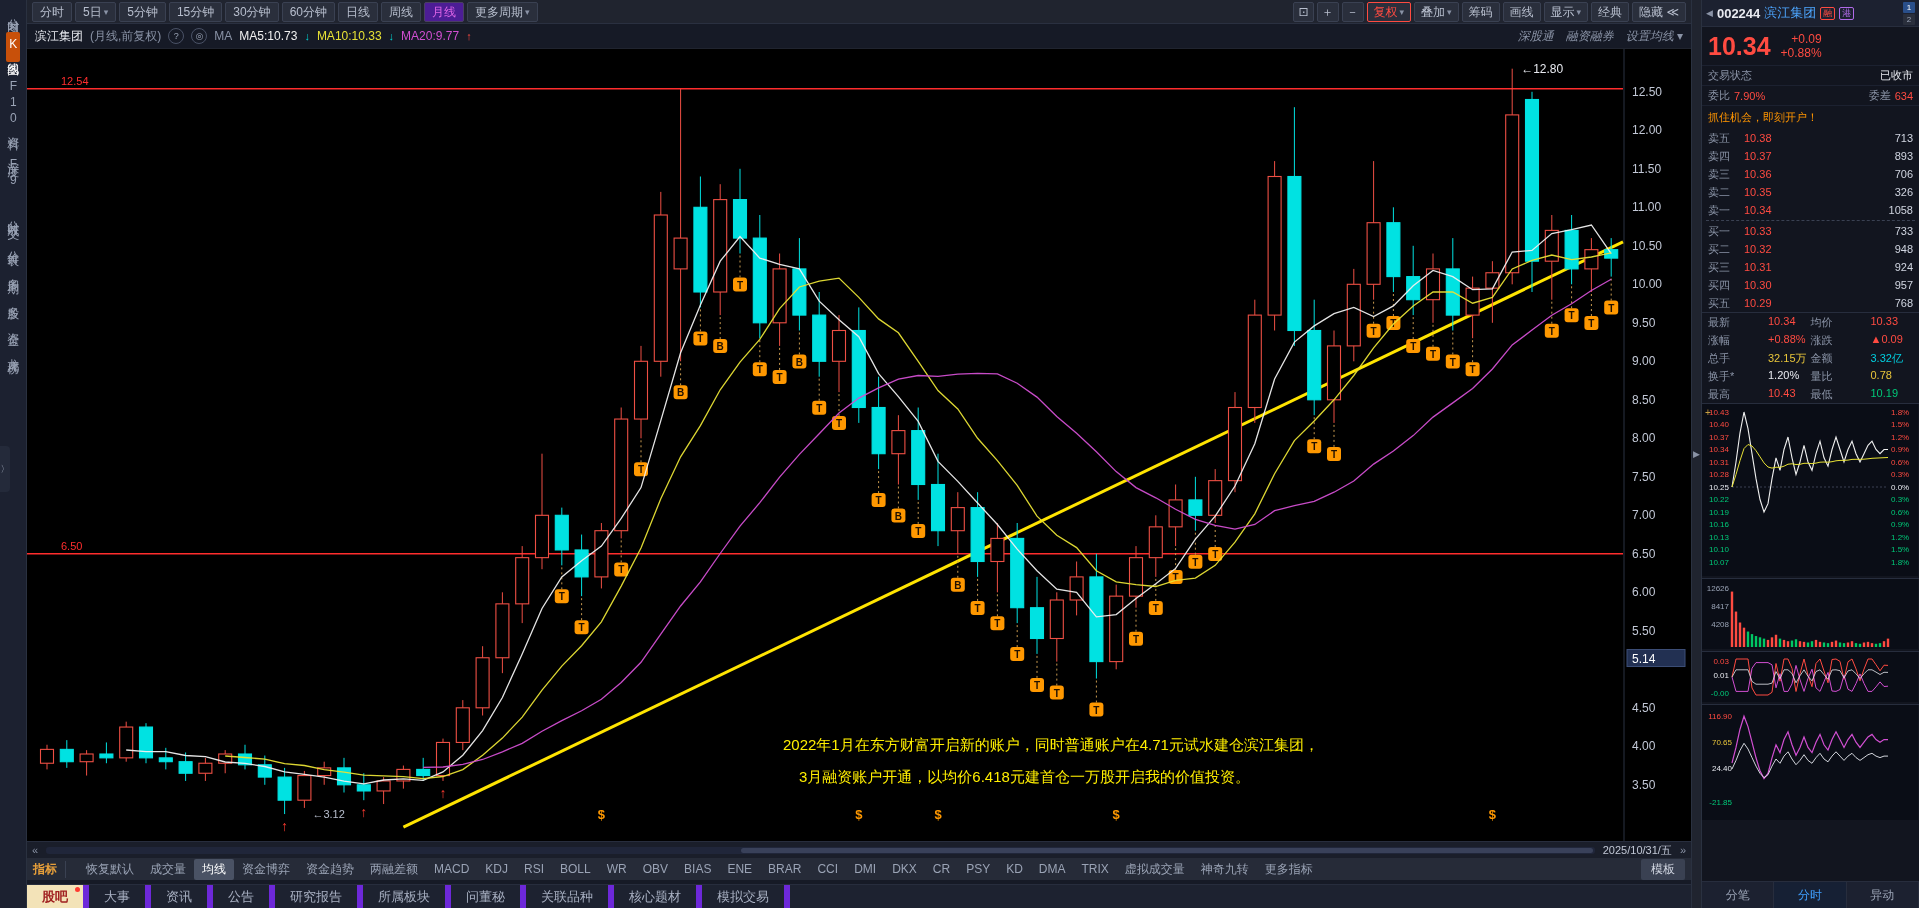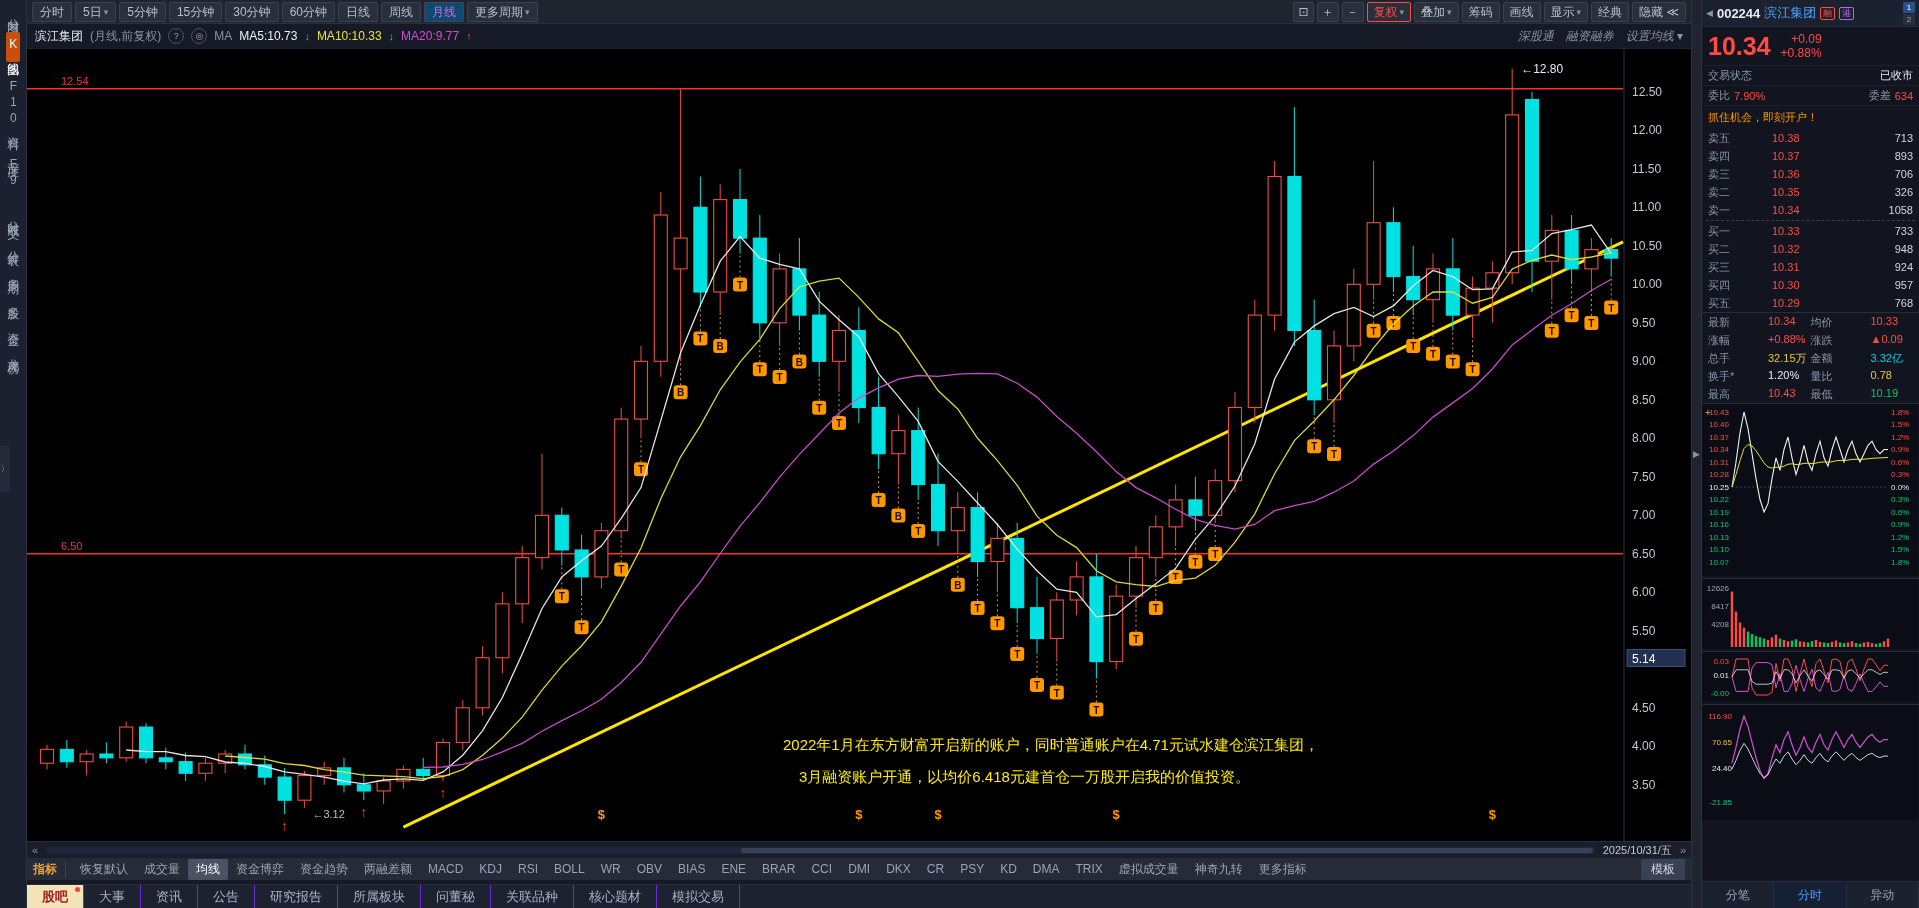--- a/index.html
+++ b/index.html
@@ -9,21 +9,21 @@
   
   .sidebar{position:absolute;left:0;top:0;width:27px;height:908px;background:#1c2130;border-right:1px solid #2a3140;display:flex;flex-direction:column;align-items:center;padding-top:4px;gap:12px;box-sizing:border-box;}
   .side-item{writing-mode:vertical-lr;text-orientation:upright;font-size:12px;color:#9aa3b5;letter-spacing:2px;cursor:pointer;padding:5px 1px;line-height:1.05;border-radius:2px;}
   .side-item.active{background:#c8500a;color:#ffffff;}
   .side-expander{position:absolute;left:0;top:446px;width:10px;height:46px;background:#242a3a;color:#9aa3b5;font-size:9px;display:flex;align-items:center;justify-content:center;border-radius:0 4px 4px 0;cursor:pointer;}
 
   
   .main{position:absolute;left:27px;top:0;width:1664px;height:908px;display:flex;flex-direction:column;}
   .tb1{height:24px;background:#20242f;display:flex;align-items:center;gap:3px;padding:0 5px;border-bottom:1px solid #2a3040;box-sizing:border-box;}
   .pbtn{font-size:12px;color:#b8bfce;background:#2a2f3c;border:1px solid #3a4152;padding:1px 7px;border-radius:2px;cursor:pointer;white-space:nowrap;display:flex;align-items:center;gap:2px;line-height:16px;}
-  .pbtn.active{color:#e066e8;background:#0c4a6e;border-color:#4a3f63;}
+  .pbtn.active{color:#e066e8;background:#4c1d95;border-color:#4a3f63;}
   .caret{font-size:9px;color:#8a93a6;}
   .tb1-right{margin-left:auto;display:flex;gap:3px;align-items:center;}
   .ibtn{font-size:12px;color:#b8bfce;background:#2a2f3c;border:1px solid #3a4152;padding:1px 6px;border-radius:2px;cursor:pointer;white-space:nowrap;display:flex;align-items:center;gap:2px;line-height:16px;}
   .ibtn.sq{padding:1px 4px;}
   .ibtn.fuquan{color:#ff4b41;border-color:#ff4b41;}
 
   .tb2{height:25px;background:#161a26;display:flex;align-items:center;gap:7px;padding:0 8px;font-size:12px;border-bottom:1px solid #20242f;box-sizing:border-box;}
   .tb2 .stock{color:#e8eaf0;}
   .tb2 .mode{color:#8a93a6;}
   .miniicon{display:inline-flex;width:14px;height:14px;border:1px solid #4a5266;border-radius:50%;align-items:center;justify-content:center;font-size:9px;color:#9aa3b5;cursor:pointer;}
@@ -36,27 +36,27 @@
   .chart-wrap svg{position:absolute;left:0;top:0;}
   svg text{font-family:"Liberation Sans","DejaVu Sans",sans-serif;}
 
   .scrollrow{height:17px;background:#1a1e2a;display:flex;align-items:center;font-size:11px;color:#8a93a6;padding:0 5px;gap:8px;border-top:1px solid #272d3d;box-sizing:border-box;}
   .scroll-track{flex:1;height:7px;background:#20263a;border-radius:3px;position:relative;}
   .scroll-thumb{position:absolute;right:2px;top:1px;width:55%;height:5px;background:#39415a;border-radius:3px;}
   .scrollrow .date{color:#c2c8d6;}
   .sbtn{cursor:pointer;}
 
   .indbar{height:22px;background:#262b38;display:flex;align-items:center;font-size:12px;color:#9aa3b5;padding:0 6px;overflow:hidden;box-sizing:border-box;}
-  .ind-label{color:#e8a03a;font-weight:bold;padding-right:8px;border-right:1px solid #3a4152;margin-right:6px;}
+  .ind-label{color:#e8a03a;font-weight:bold;padding-right:8px;border-right:1px solid #3a4152;margin-right:12px;}
   .ind-item{padding:2px 8px;cursor:pointer;white-space:nowrap;border-radius:2px;}
   .ind-item.active{background:#4a5264;color:#ffffff;}
   .ind-template{margin-left:auto;background:#3a4152;color:#d0d5e0;padding:2px 10px;border-radius:2px;cursor:pointer;}
 
   .btabs{height:24px;margin-top:4px;background:#1d2230;display:flex;align-items:stretch;font-size:13px;color:#a8b0c2;border-top:1px solid #272d3d;box-sizing:border-box;}
-  .btab{padding:0 15px;display:flex;align-items:center;cursor:pointer;border-right:1px solid #6d28d9;position:relative;text-align:center;}
+  .btab{padding:0 15px;display:flex;align-items:center;cursor:pointer;border-right:6px solid #6d28d9;position:relative;text-align:center;}
   .btab.active{background:#f3e3b8;color:#a02020;font-weight:bold;}
   .dot{position:absolute;top:2px;right:3px;width:5px;height:5px;background:#ff3b30;border-radius:50%;}
 
   
   .strip{position:absolute;left:1691px;top:0;width:10px;height:908px;background:#20242f;border-left:1px solid #2a3140;display:flex;align-items:center;justify-content:center;color:#8a93a6;font-size:9px;cursor:pointer;box-sizing:border-box;}
 
   
   .panel{position:absolute;left:1701px;top:0;width:218px;height:908px;background:#12151f;border-left:1px solid #2a3140;display:flex;flex-direction:column;font-size:11px;box-sizing:border-box;}
   .p-head{height:26px;display:flex;align-items:center;gap:4px;padding:0 4px;background:#1c2130;border-bottom:1px solid #272d3d;}
   .p-head .code{color:#e8eaf0;font-weight:bold;font-size:13px;}
@@ -69,21 +69,21 @@
   .pgbox.active{background:#2a4f8a;color:#fff;}
   .p-price{height:38px;display:flex;align-items:center;padding:0 6px;gap:10px;}
   .p-price .big{font-size:25px;font-weight:bold;color:#ff4b41;}
   .p-price .chg{display:flex;flex-direction:column;color:#ff4b41;font-size:12px;line-height:14px;align-items:flex-end;}
   .p-row{height:19px;display:flex;align-items:center;padding:0 6px;gap:4px;border-top:1px solid #1c2130;}
   .lab{color:#8a93a6;}
   .red{color:#ff4b41;} .green{color:#00c878;} .yellow{color:#e8c53a;} .cyan{color:#00cfe0;} .white{color:#e8eaf0;}
   .sp{flex:1;}
   .p-ad{height:19px;display:flex;align-items:center;padding:2px 6px;color:#ff9500;cursor:pointer;border-top:1px solid #1c2130;}
   .ob{display:flex;flex-direction:column;}
-  .ob-row{height:18px;display:flex;align-items:center;padding:0 6px;gap:28px;}
+  .ob-row{height:18px;display:flex;align-items:center;padding:0 6px;}
   .ob-row .l{width:36px;color:#8a93a6;}
   .ob-row .p{width:60px;color:#ff4b41;}
   .ob-row .v{margin-left:auto;color:#d0d5e0;}
   .ob-sep{height:0;border-top:1px dashed #3a4152;margin:1px 4px;}
   .stats{display:flex;flex-direction:column;border-top:1px solid #272d3d;}
   .st-row{height:18px;display:flex;align-items:center;padding:0 6px;}
   .st-cell{width:50%;display:flex;gap:20px;}
   .st-cell .lab{width:40px;}
   .p-chart{border-top:1px solid #272d3d;position:relative;}
   .p-tabs{margin-top:auto;height:26px;display:flex;align-items:stretch;background:#1c2130;border-top:1px solid #272d3d;}

